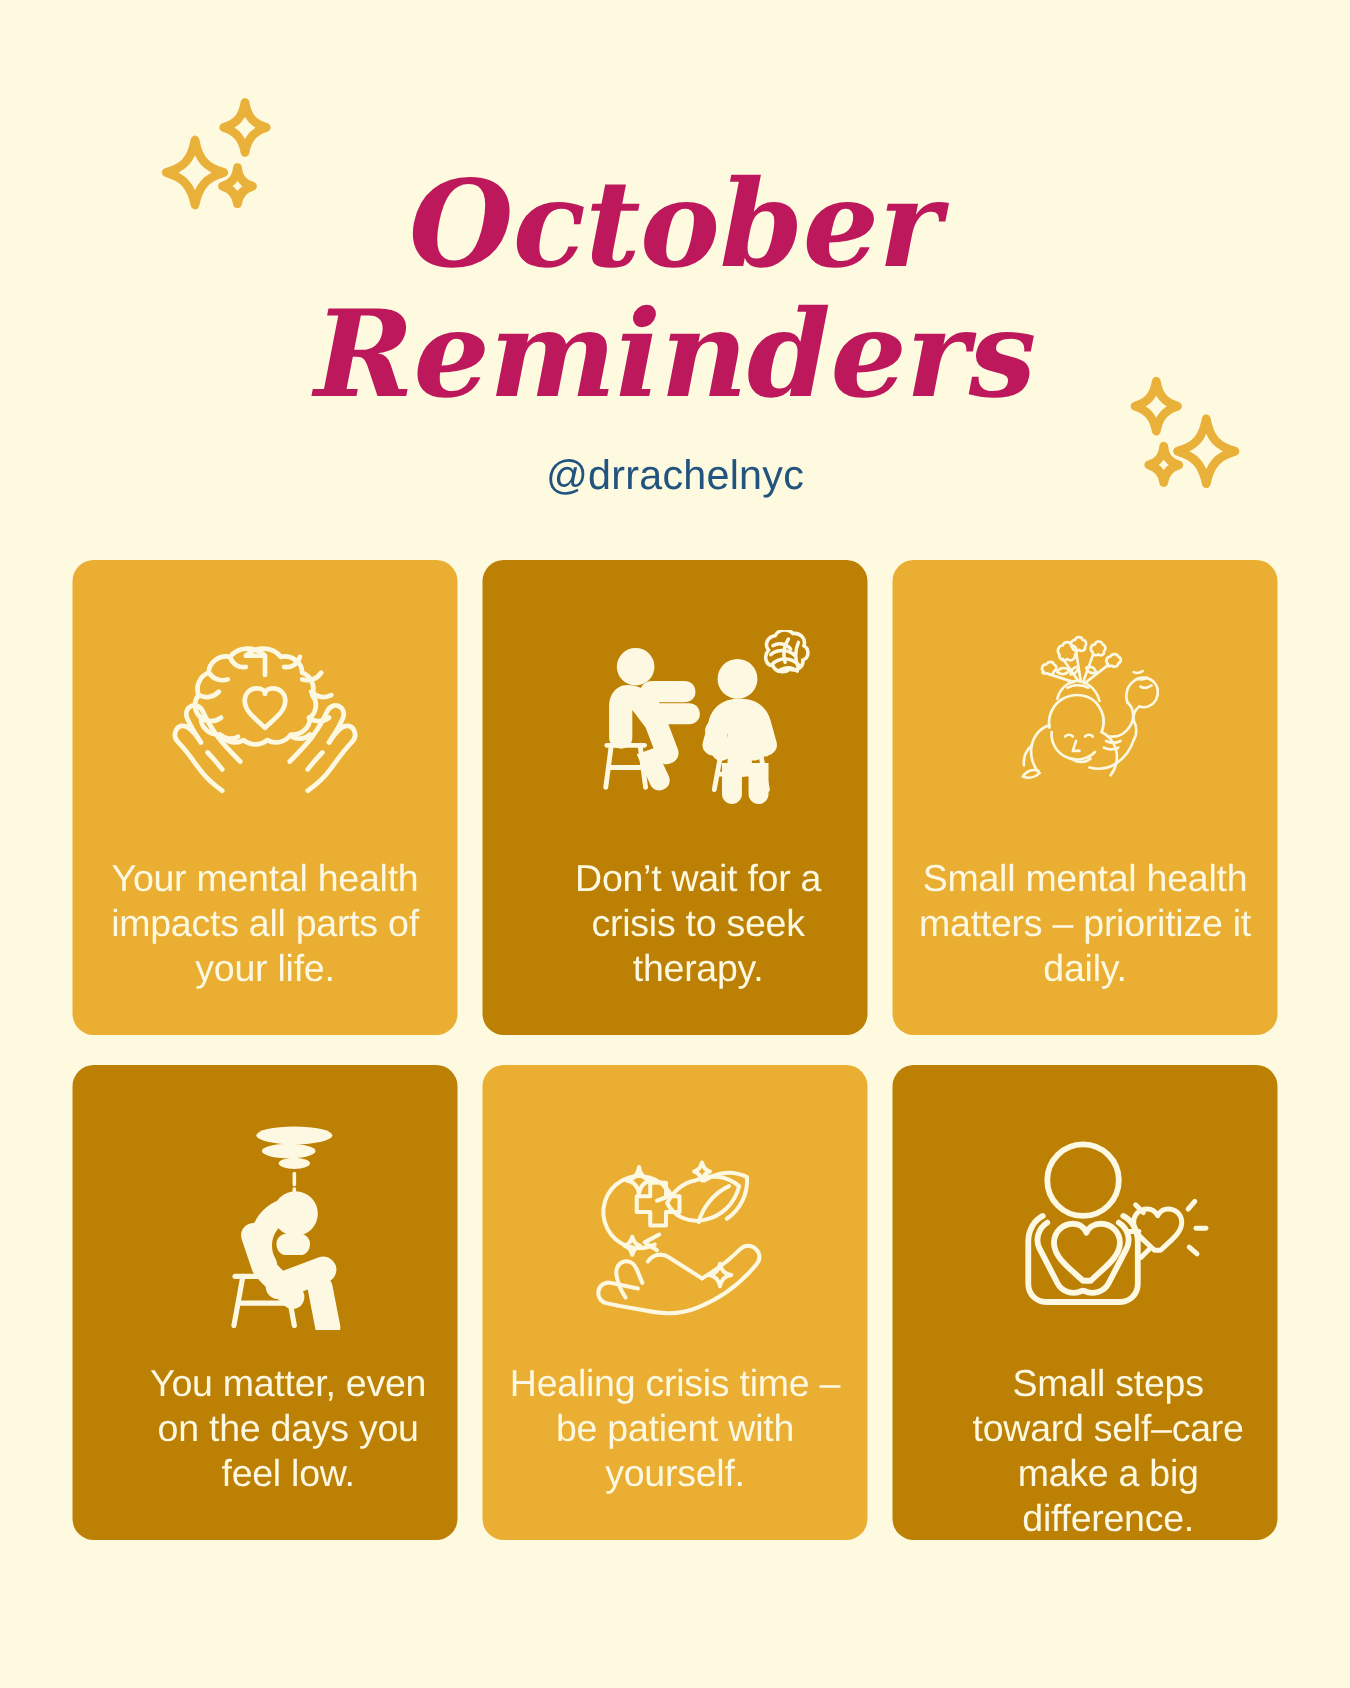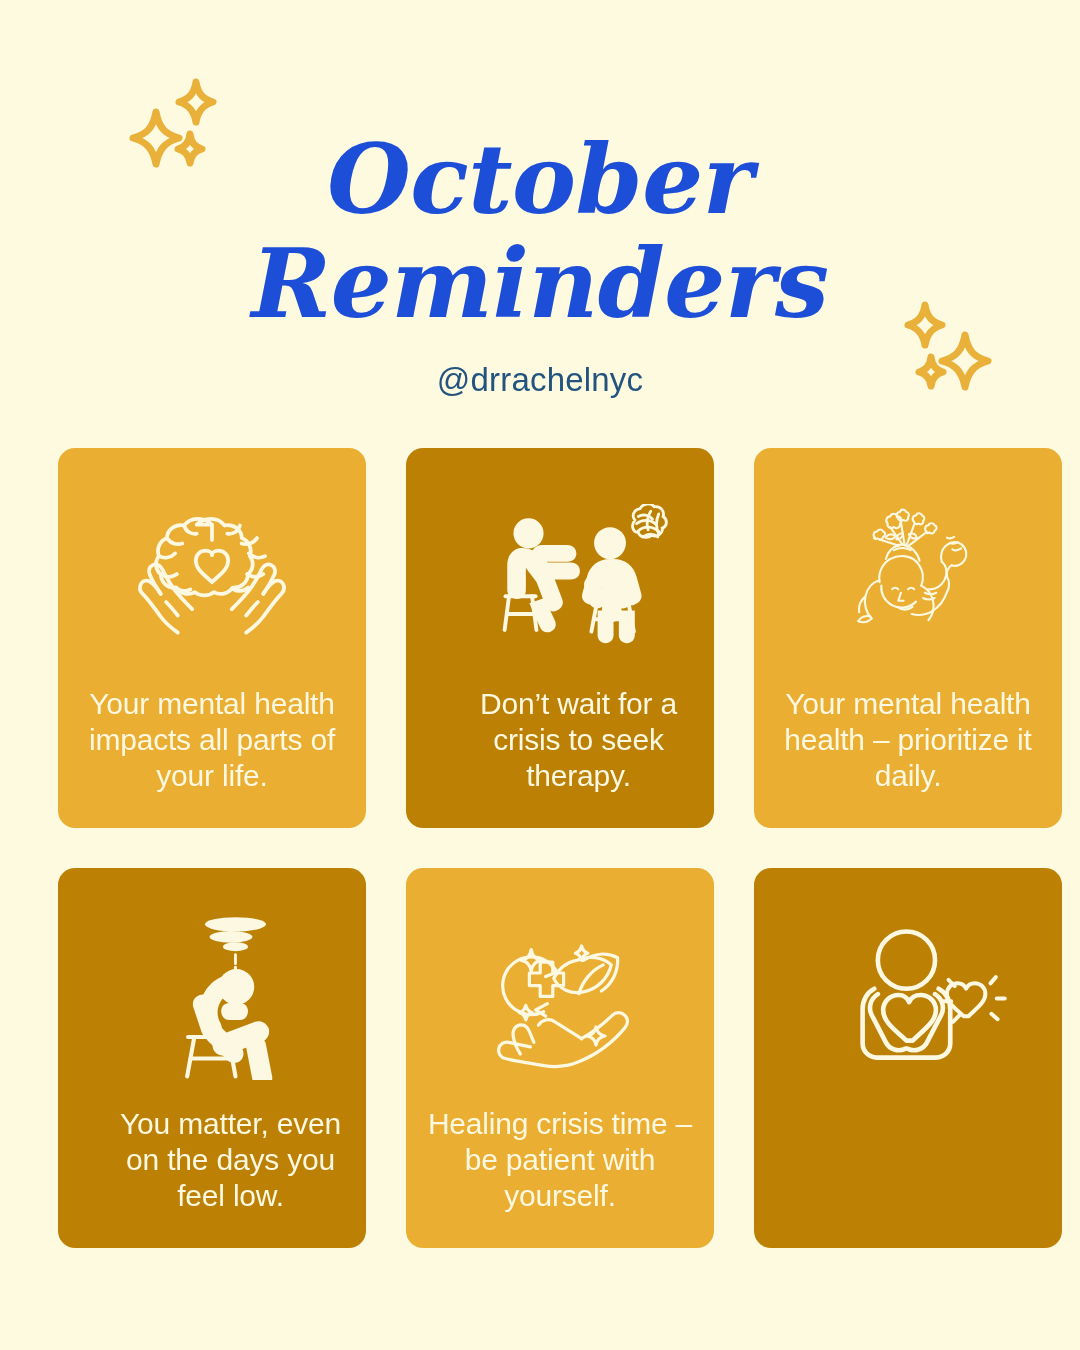--- a/index.html
+++ b/index.html
@@ -40,21 +40,21 @@
     width: 1080px;
     text-align: center;
   }
 
   .title {
     font-family: "DejaVu Serif", "Liberation Serif", serif;
     font-style: italic;
     font-weight: 700;
     font-size: 96px;
     line-height: 1.08;
-    color: #1d4ed8;
+    color: #be185d;
     letter-spacing: -0.5px;
   }
   .title-line { display: block; }
 
   .handle {
     margin-top: 26px;
     font-family: Liberation Sans, sans-serif;
     font-style: normal;
     font-weight: 400;
     font-size: 33px;
@@ -66,21 +66,20 @@
   .grid {
     position: absolute;
     left: 58px;
     top: 448px;
     width: 780px;
     display: grid;
     grid-template-columns: repeat(3, 308px);
     grid-template-rows: 380px 380px;
     column-gap: 20px;
     row-gap: 24px;
-    gap: 40px;
   }
 
   .card {
     border-radius: 17px;
     display: flex;
     flex-direction: column;
     align-items: center;
     padding: 22px 10px 24px;
     overflow: hidden;
   }
@@ -292,21 +291,21 @@
           <path d="M127 121c-7 4-15 5-23 3"></path>
           <path d="M160 50c-3 2-7 3-10 1"></path>
           <path d="M156 43c-3 2-6 2-9 1"></path>
           <path d="M152 37c-3 2-6 2-8 1"></path>
 
           <path d="M119 100c4 2 9 2 13 0"></path>
           <path d="M117 106c4 2 9 2 13 0"></path>
         </svg>
       </div>
       <div class="card-text">
-        <div class="card-caption">Your mental health health – prioritize it daily.</div>
+        <div class="card-caption">Small mental health matters – prioritize it daily.</div>
       </div>
     </div>
 
     <div class="card tone-dark">
       <div class="card-icon">
         <svg viewBox="0 0 190 190" width="170" height="170" fill="none">
 
           <g fill="#FDF8E1">
             <ellipse cx="100" cy="16" rx="34" ry="8"></ellipse>
             <ellipse cx="95" cy="30" rx="24" ry="6.5"></ellipse>
@@ -394,16 +393,19 @@
           <g stroke-width="4.4">
             <path d="M126 75l-7-7"></path>
             <path d="M122 92h-9"></path>
             <path d="M131 108l-7 7"></path>
             <path d="M166 72l6-7"></path>
             <path d="M173 89h9"></path>
             <path d="M167 106l7 6"></path>
           </g>
         </svg>
       </div>
+      <div class="card-text">
+        <div class="card-caption">Small steps toward self–care make a big difference.</div>
+      </div>
     </div>
 
   </div>
 </div>
 
 </body></html>

